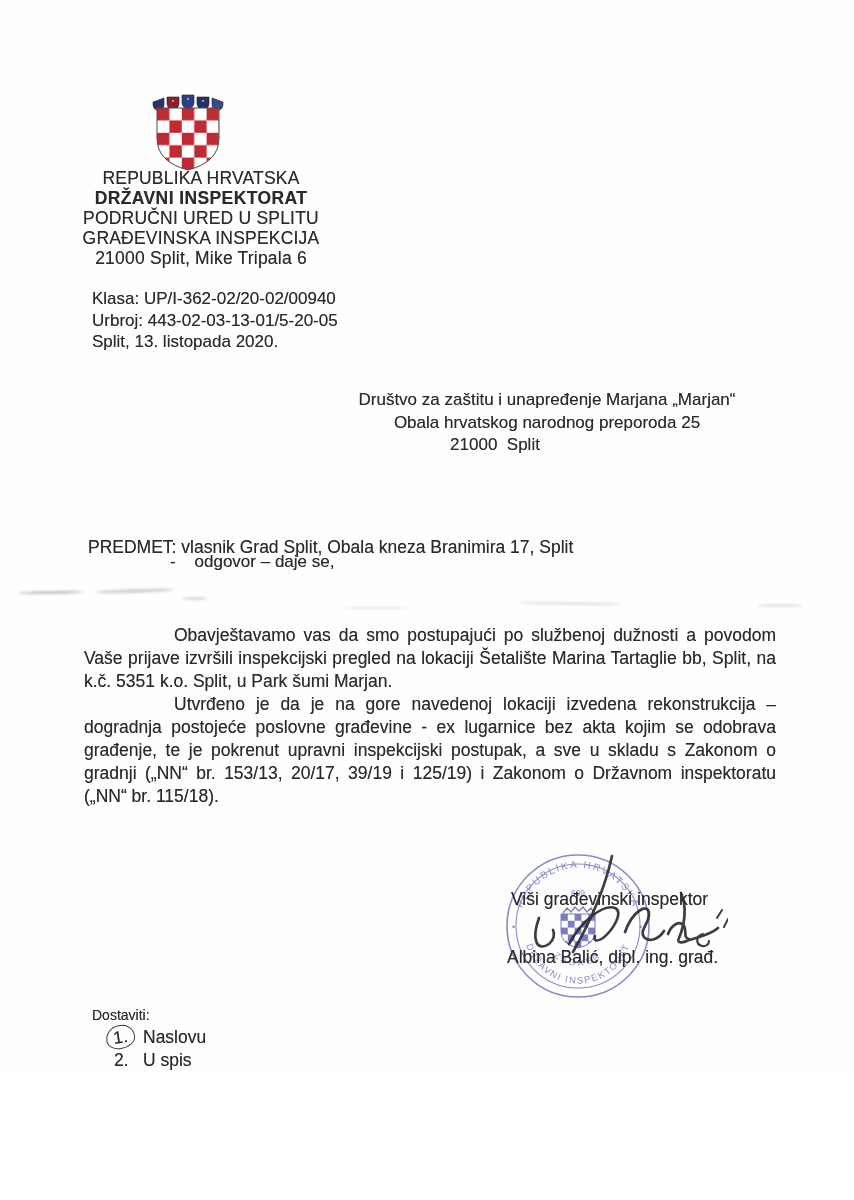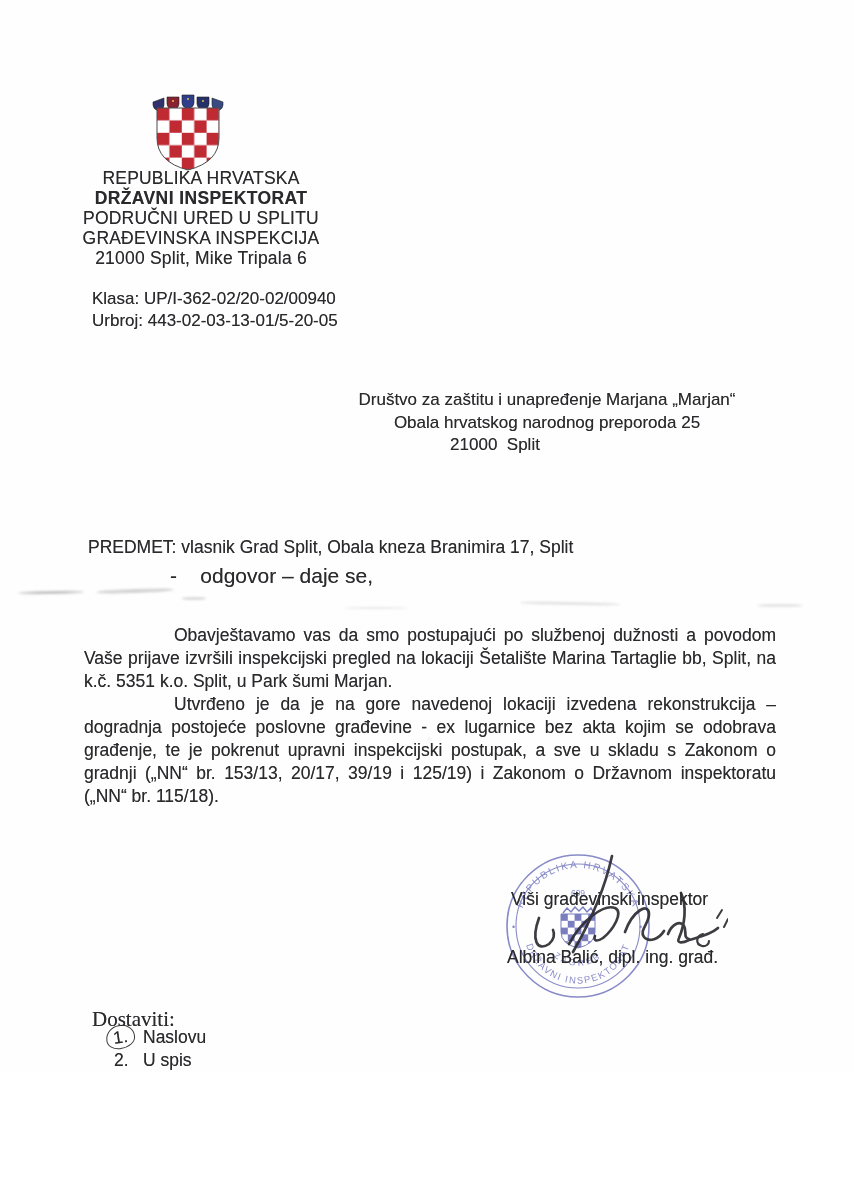--- a/index.html
+++ b/index.html
@@ -24,21 +24,21 @@
   
   .ref-block { left:92px; top:288px; font-size:17px; line-height:21.5px; }
 
   
   .addr-block { left:347px; top:389px; width:400px; text-align:center;
                 font-size:17px; line-height:22.5px; }
   .addr-last { white-space:pre; padding-right:104px; }
 
   
   .subj1 { left:88px; top:529px; font-size:17.5px; white-space:nowrap;margin-top:8px; }
-  .subj2 { left:170px; top:552px; font-size:21px; white-space:pre;margin-top:12px; }
+  .subj2 { left:170px; top:552px; font-size:17px; white-space:pre; }
 
   
   .streak { position:absolute; border-radius:50%; filter:blur(1px); }
   .s1 { left:18px;  top:591px; width:66px;  height:3px; background:rgba(110,110,112,.40); transform:rotate(-1deg); }
   .s2 { left:96px;  top:589px; width:78px;  height:4px; background:rgba(120,120,122,.32); transform:rotate(-2deg); }
   .s3 { left:182px; top:597px; width:24px;  height:2.5px; background:rgba(135,135,138,.30); }
   .s4 { left:520px; top:602px; width:100px; height:2.5px; background:rgba(150,150,152,.25); transform:rotate(1deg); }
   .s5 { left:758px; top:604px; width:44px;  height:2.5px; background:rgba(150,150,152,.25); }
   .s6 { left:344px; top:607px; width:64px;  height:2px;  background:rgba(160,160,162,.22); }
   .s7 { left:428px; top:738px; width:3px;   height:2px;  background:rgba(150,150,152,.3); }
@@ -48,21 +48,21 @@
                 line-height:23px; text-align:justify; }
   .body-block p { text-indent:90px; }
 
   
   .stamp { left:502px; top:850px; width:152px; height:152px; opacity:.82; z-index:1; }
   .sig-title { left:511px; top:889px; font-size:17.5px; z-index:2; white-space:nowrap; }
   .sig-name  { left:507px; top:947px; font-size:17.5px; z-index:2; white-space:nowrap; }
   .sig-scrawl { left:513px; top:848px; width:215px; height:122px; z-index:3; }
 
   
-  .dost-head { left:92px; top:1007px; font-size:21px; z-index:2;font-family:Liberation Serif, serif; }
+  .dost-head { left:92px; top:1007px; font-size:14px; z-index:2; }
   .dost-1 { left:106px; top:1025px; font-size:17.5px; display:flex; align-items:center; z-index:1; }
   .dost-2 { left:114px; top:1050px; font-size:17.5px; display:flex; align-items:center; }
   .num-circled {
     display:inline-flex; justify-content:center; align-items:center;
     width:29px; height:24px;
     border:1.7px solid #38383a;
     border-radius:52% 48% 58% 46% / 62% 55% 48% 44%;
     transform:rotate(-8deg);
     margin-right:8px;
   }
@@ -106,20 +106,21 @@
     <div class="lh-line">REPUBLIKA HRVATSKA</div>
     <div class="lh-line lh-bold">DRŽAVNI INSPEKTORAT</div>
     <div class="lh-line">PODRUČNI URED U SPLITU</div>
     <div class="lh-line">GRAĐEVINSKA INSPEKCIJA</div>
     <div class="lh-line">21000 Split, Mike Tripala 6</div>
   </div>
 
   <div class="abs ref-block scantext">
     <div>Klasa: UP/I-362-02/20-02/00940</div>
     <div>Urbroj: 443-02-03-13-01/5-20-05</div>
+    <div>Split, 13. listopada 2020.</div>
   </div>
 
   <div class="abs addr-block scantext">
     <div>Društvo za zaštitu i unapređenje Marjana „Marjan“</div>
     <div>Obala hrvatskog narodnog preporoda 25</div>
     <div class="addr-last">21000  Split</div>
   </div>
 
   <div class="abs subj1 scantext">PREDMET: vlasnik Grad Split, Obala kneza Branimira 17, Split</div>
   <div class="abs subj2 scantext">-    odgovor – daje se,</div>

